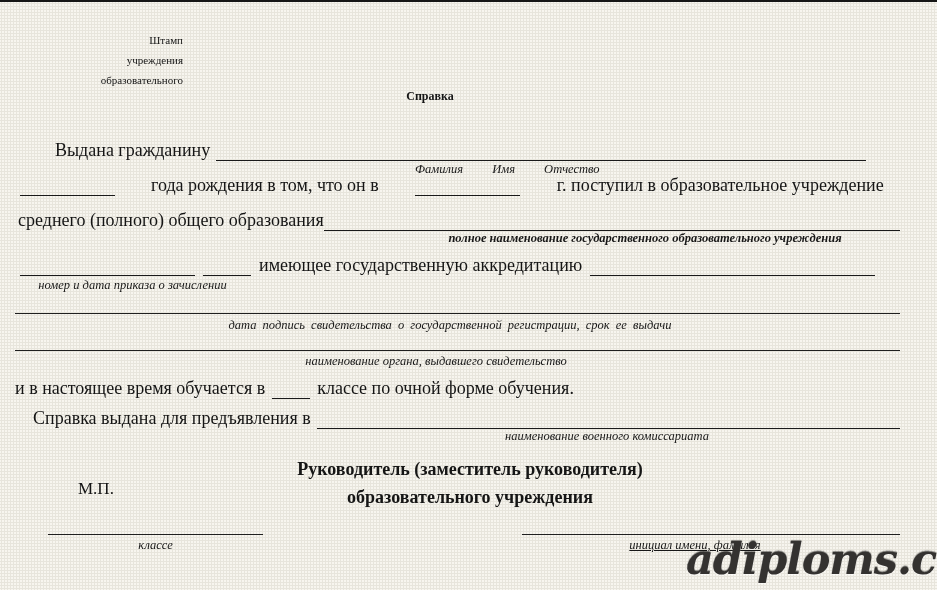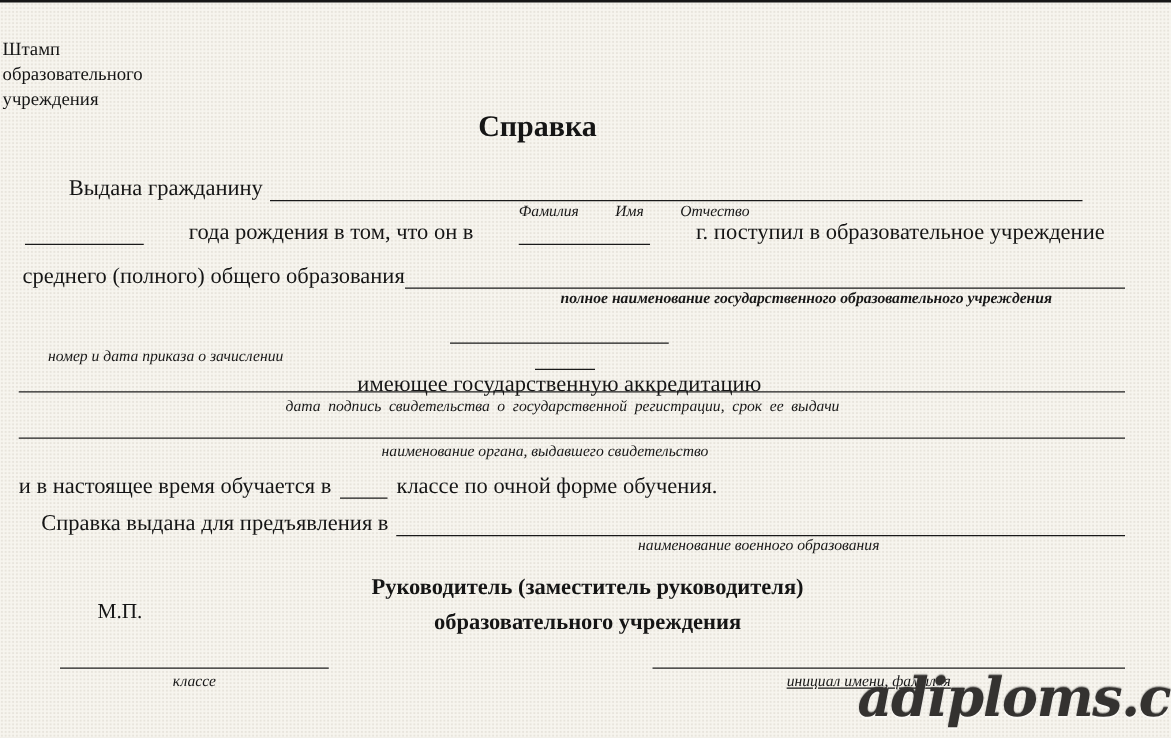--- a/index.html
+++ b/index.html
@@ -22,26 +22,26 @@
   .bl{display:inline-block;border-bottom:1.5px solid #1a1a1a;height:1.12em;}
   .fill{flex:1 1 auto;}
   .cap{
     position:absolute;
     font-size:12.5px;font-style:italic;line-height:15px;
     color:#171717;white-space:nowrap;
   }
   .cap.center{text-align:center;}
   .rule{position:absolute;border-top:1.5px solid #1f1f1f;height:0;}
   .stamp{
-    position:absolute;left:2px;top:28px;width:155px;
-    text-align:left;font-size:15px;line-height:20px;
+    position:absolute;left:28px;top:28px;width:155px;
+    text-align:right;font-size:11px;line-height:20px;
   }
   .title{
     position:absolute;top:87px;left:0;width:860px;
-    text-align:center;font-weight:bold;font-size:24px;
+    text-align:center;font-weight:bold;font-size:12px;
   }
   .head-block{
     position:absolute;top:453px;left:0;width:940px;
     text-align:center;font-weight:bold;font-size:18px;line-height:28px;
   }
   .mp{position:absolute;top:477px;left:78px;font-size:17px;}
   .watermark{
     position:absolute;top:534px;left:686px;
     font-family:"DejaVu Serif", serif;
     font-style:italic;font-weight:bold;
@@ -57,22 +57,22 @@
   .mh8{margin:0 8px;}
   .ml8{margin-left:8px;}
 </style>
 </head>
 <body>
 
 <div class="page">
 
   <div class="stamp">
     <div>Штамп</div>
+    <div>учреждения</div>
     <div>образовательного</div>
-    <div>учреждения</div>
   </div>
 
   <div class="title">Справка</div>
 
   <div class="line" style="left:55px;top:137px;width:811px;">
     <span class="t mr6">Выдана гражданину</span>
     <span class="bl fill"></span>
   </div>
   <div class="cap ws-wide" style="top:160px;left:415px;width:235px;">Фамилия Имя Отчество</div>
 
@@ -82,21 +82,21 @@
     <span class="bl" style="width:105px;"></span>
     <span class="t ml8">г. поступил в образовательное учреждение</span>
   </div>
 
   <div class="line" style="left:18px;top:207px;width:882px;">
     <span class="t">среднего (полного) общего образования</span>
     <span class="bl fill"></span>
   </div>
   <div class="cap center" style="top:229px;left:405px;width:480px;font-weight:bold;">полное наименование государственного образовательного учреждения</div>
 
-  <div class="line" style="left:20px;top:252px;width:855px;flex-direction:column;">
+  <div class="line" style="left:20px;top:252px;width:855px;">
     <span class="bl" style="width:175px;"></span>
     <span class="bl ml8" style="width:48px;"></span>
     <span class="t mh8">имеющее государственную аккредитацию</span>
     <span class="bl fill"></span>
   </div>
   <div class="cap center" style="top:276px;left:10px;width:245px;">номер и дата приказа о зачислении</div>
 
   <div class="rule" style="top:311px;left:15px;width:885px;"></div>
   <div class="cap center ws-sm" style="top:316px;left:15px;width:870px;">дата подпись свидетельства о государственной регистрации, срок ее выдачи</div>
 
@@ -106,21 +106,21 @@
   <div class="line" style="left:33px;top:405px;width:867px;">
     <span class="t mr6">Справка выдана для предъявления в</span>
     <span class="bl fill"></span>
   </div>
 
   <div class="line" style="left:15px;top:375px;">
     <span class="t">и в настоящее время обучается в</span>
     <span class="bl mh7" style="width:38px;"></span>
     <span class="t">классе по очной форме обучения.</span>
   </div>
-  <div class="cap center" style="top:427px;left:440px;width:334px;">наименование военного образования</div>
+  <div class="cap center" style="top:427px;left:440px;width:334px;">наименование военного комиссариата</div>
 
   <div class="head-block">
     <div>Руководитель (заместитель руководителя)</div>
     <div>образовательного учреждения</div>
   </div>
   <div class="mp">М.П.</div>
 
   <div class="rule" style="top:532px;left:48px;width:215px;"></div>
   <div class="cap center" style="top:536px;left:48px;width:215px;">классе</div>
 

